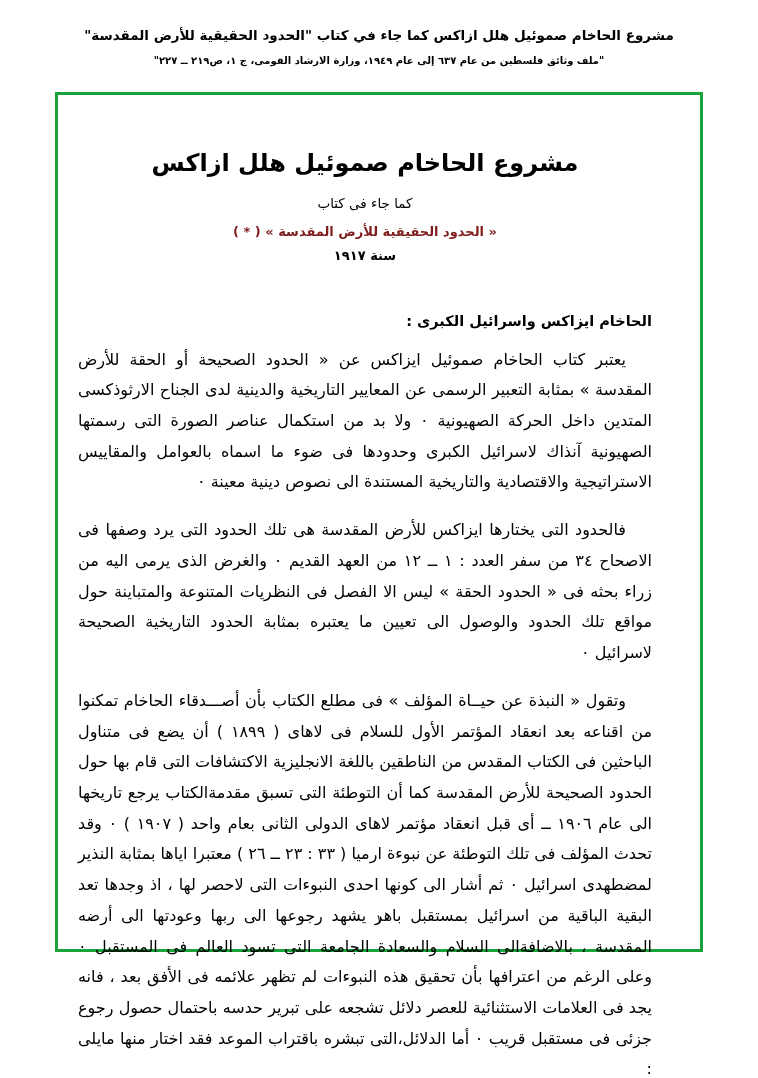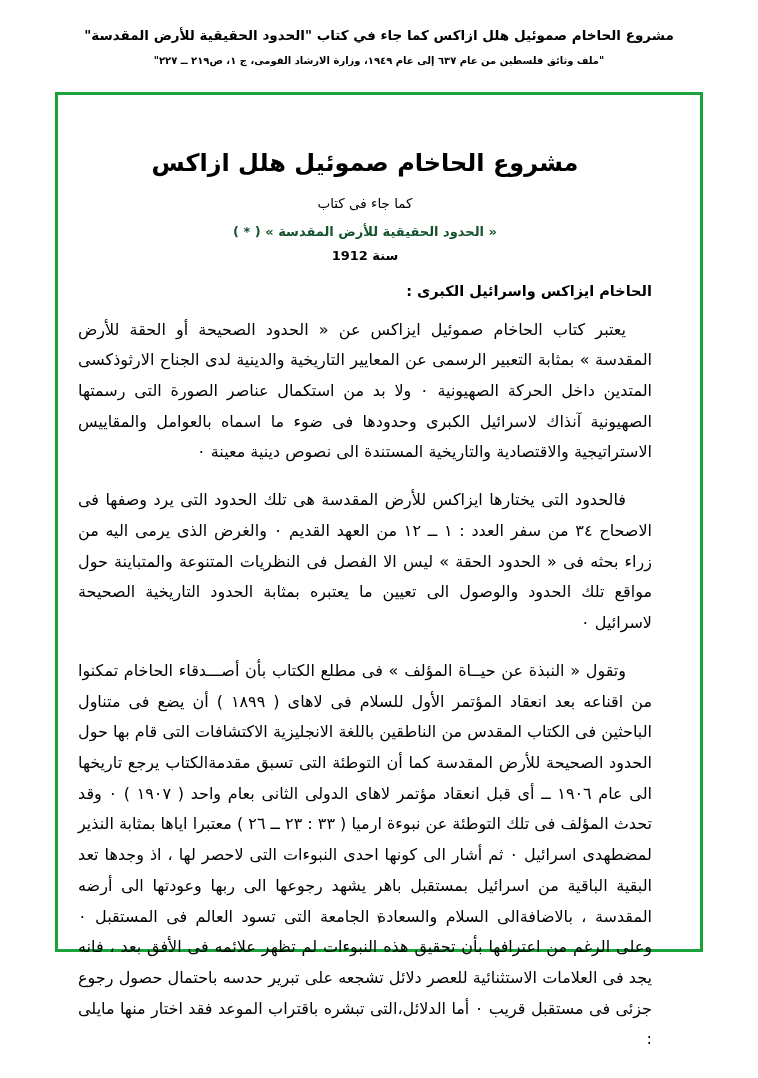--- a/index.html
+++ b/index.html
@@ -68,35 +68,35 @@
     line-height: 1.4;
   }
   .doc-subtitle {
     font-size: 13.5px;
     font-weight: normal;
     margin-top: 14px;
   }
   .doc-booktitle {
     font-size: 13px;
     font-weight: bold;
-    color: #14532d;
+    color: #7f1d1d;
     margin-top: 13px;
   }
   .doc-year {
     font-size: 13px;
     font-weight: bold;
     margin-top: 9px;
   }
 
   
   .section-heading {
     font-size: 14.5px;
     font-weight: bold;
     text-align: right;
-    margin-top: 20px;
+    margin-top: 50px;
     margin-bottom: 16px;
   }
 
   
   .body-text p {
     font-size: 16px;
     line-height: 1.92;
     text-align: justify;
     text-align-last: right;
     margin: 0 0 17px 0;
@@ -136,21 +136,21 @@
     <div class="header-line2">"ملف وثائق فلسطين من عام ٦٣٧ إلى عام ١٩٤٩، وزارة الارشاد القومى، ج ١، ص٢١٩ ــ ٢٢٧"</div>
   </div>
 
   <div class="frame">
     <div class="frame-inner">
 
       <div class="title-block">
         <div class="doc-title">مشروع الحاخام صموئيل هلل ازاكس</div>
         <div class="doc-subtitle">كما جاء فى كتاب</div>
         <div class="doc-booktitle">« الحدود الحقيقية للأرض المقدسة » ( * )</div>
-        <div class="doc-year">سنة 1912</div>
+        <div class="doc-year">سنة ١٩١٧</div>
       </div>
 
       <div class="section-heading">الحاخام ايزاكس واسرائيل الكبرى :</div>
 
       <div class="body-text">
         <p>يعتبر كتاب الحاخام صموئيل ايزاكس عن « الحدود الصحيحة أو الحقة للأرض المقدسة » بمثابة التعبير الرسمى عن المعايير التاريخية والدينية لدى الجناح الارثوذكسى المتدين داخل الحركة الصهيونية ٠ ولا بد من استكمال عناصر الصورة التى رسمتها الصهيونية آنذاك لاسرائيل الكبرى وحدودها فى ضوء ما اسماه بالعوامل والمقاييس الاستراتيجية والاقتصادية والتاريخية المستندة الى نصوص دينية معينة ٠</p>
         <p>فالحدود التى يختارها ايزاكس للأرض المقدسة هى تلك الحدود التى يرد وصفها فى الاصحاح ٣٤ من سفر العدد : ١ ــ ١٢ من العهد القديم ٠ والغرض الذى يرمى اليه من زراء بحثه فى « الحدود الحقة » ليس الا الفصل فى النظريات المتنوعة والمتباينة حول مواقع تلك الحدود والوصول الى تعيين ما يعتبره بمثابة الحدود التاريخية الصحيحة لاسرائيل ٠</p>
         <p>وتقول « النبذة عن حيــاة المؤلف » فى مطلع الكتاب بأن أصـــدقاء الحاخام تمكنوا من اقناعه بعد انعقاد المؤتمر الأول للسلام فى لاهاى ( ١٨٩٩ ) أن يضع فى متناول الباحثين فى الكتاب المقدس من الناطقين باللغة الانجليزية الاكتشافات التى قام بها حول الحدود الصحيحة للأرض المقدسة كما أن التوطئة التى تسبق مقدمةالكتاب يرجع تاريخها الى عام ١٩٠٦ ــ أى قبل انعقاد مؤتمر لاهاى الدولى الثانى بعام واحد ( ١٩٠٧ ) ٠ وقد تحدث المؤلف فى تلك التوطئة عن نبوءة ارميا ( ٣٣ : ٢٣ ــ ٢٦ ) معتبرا اياها بمثابة النذير لمضطهدى اسرائيل ٠ ثم أشار الى كونها احدى النبوءات التى لاحصر لها ، اذ وجدها تعد البقية الباقية من اسرائيل بمستقبل باهر يشهد رجوعها الى ربها وعودتها الى أرضه المقدسة ، بالاضافةالى السلام والسعادة الجامعة التى تسود العالم فى المستقبل ٠ وعلى الرغم من اعترافها بأن تحقيق هذه النبوءات لم تظهر علائمه فى الأفق بعد ، فانه يجد فى العلامات الاستثنائية للعصر دلائل تشجعه على تبرير حدسه باحتمال حصول رجوع جزئى فى مستقبل قريب ٠ أما الدلائل،التى تبشره باقتراب الموعد فقد اختار منها مايلى :</p>
       </div>
 

